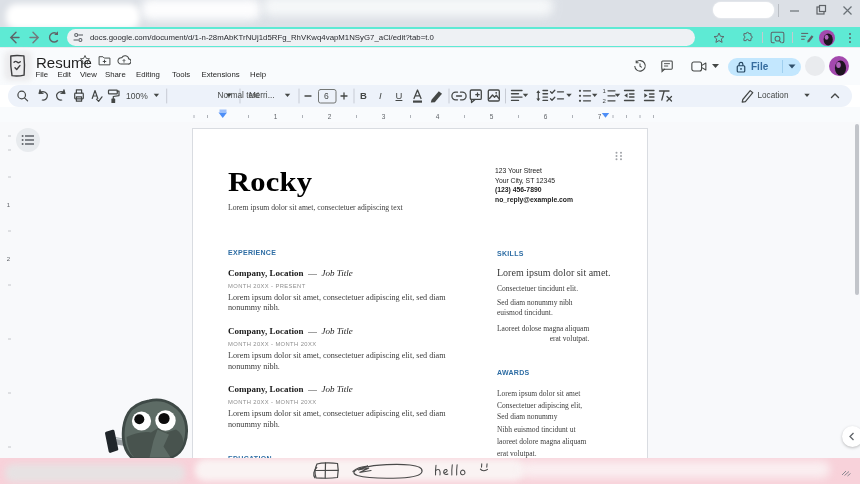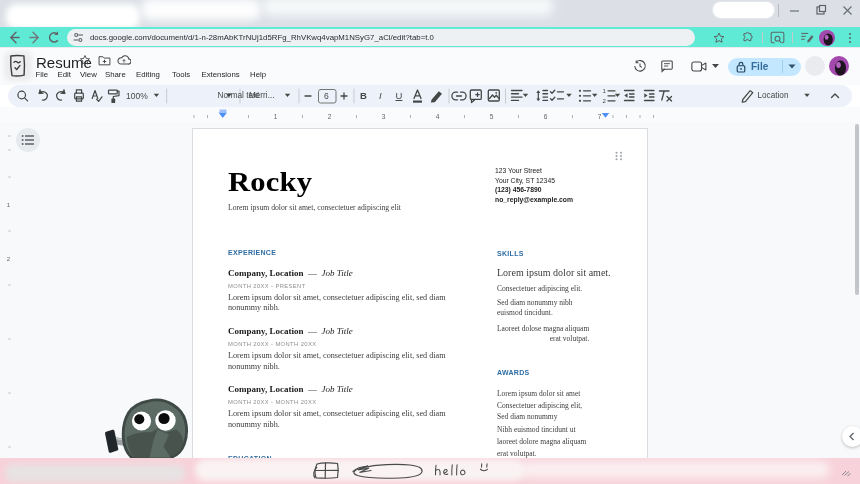--- a/index.html
+++ b/index.html
@@ -362,21 +362,21 @@
     <circle cx="3.5" cy="5" r="1"></circle>
       <circle cx="8" cy="5" r="1"></circle>
     <circle cx="3.5" cy="8.2" r="1"></circle>
       <circle cx="8" cy="8.2" r="1"></circle>
   </g>
 </svg>
 
 <div class="abs" style="left:855px;top:124px;width:3.5px;height:171px;background:#c2c5ca;border-radius:2px;"></div>
 
 <div class="abs" style="left:228px;top:168.2px;font-family:'Liberation Serif',serif;font-weight:bold;font-size:28px;line-height:1;color:#000;letter-spacing:0.2px;transform:scaleX(1.09);transform-origin:0 0;">Rocky</div>
-<div class="abs" style="left:228px;top:202.6px;font-family:'Liberation Serif',serif;font-size:7.7px;color:#3c3c3c;">Lorem ipsum dolor sit amet, consectetuer adipiscing elit</div>
+<div class="abs" style="left:228px;top:202.6px;font-family:'Liberation Serif',serif;font-size:7.7px;color:#3c3c3c;">Lorem ipsum dolor sit amet, consectetuer adipiscing text</div>
 
 <div class="abs" style="left:495px;top:166.3px;font-size:6.8px;line-height:9.6px;color:#222;">
   123 Your Street<br>Your City, ST 12345<br><b>(123) 456-7890</b><br><b>no_reply@example.com</b>
 </div>
 
 <div class="abs" style="left:228px;top:248.8px;font-size:7px;font-weight:bold;color:#2e6da4;letter-spacing:0.3px;">EXPERIENCE</div>
 <div class="abs" style="left:497px;top:250px;font-size:7px;font-weight:bold;color:#2e6da4;letter-spacing:0.3px;">SKILLS</div>
 
 <div class="abs" style="left:228px;top:268.9px;font-family:'Liberation Serif',serif;font-size:9px;line-height:1;color:#1a1a1a;"><b>Company, Location</b> &nbsp;—&nbsp; <i>Job Title</i></div>
 <div class="abs" style="left:228px;top:282.8px;font-size:5.8px;color:#8f8f8f;letter-spacing:0.4px;">MONTH 20XX - PRESENT</div>
@@ -386,21 +386,21 @@
 <div class="abs" style="left:228px;top:341.1px;font-size:5.8px;color:#8f8f8f;letter-spacing:0.4px;">MONTH 20XX - MONTH 20XX</div>
 <div class="abs" style="left:228px;top:351.1px;font-family:'Liberation Serif',serif;font-size:8.2px;line-height:10.4px;color:#3c3c3c;">Lorem ipsum dolor sit amet, consectetuer adipiscing elit, sed diam<br>nonummy nibh.</div>
 
 <div class="abs" style="left:228px;top:385.4px;font-family:'Liberation Serif',serif;font-size:9px;line-height:1;color:#1a1a1a;"><b>Company, Location</b> &nbsp;—&nbsp; <i>Job Title</i></div>
 <div class="abs" style="left:228px;top:399.3px;font-size:5.8px;color:#8f8f8f;letter-spacing:0.4px;">MONTH 20XX - MONTH 20XX</div>
 <div class="abs" style="left:228px;top:409.3px;font-family:'Liberation Serif',serif;font-size:8.2px;line-height:10.4px;color:#3c3c3c;">Lorem ipsum dolor sit amet, consectetuer adipiscing elit, sed diam<br>nonummy nibh.</div>
 
 <div class="abs" style="left:228px;top:454.5px;font-size:7px;font-weight:bold;color:#2e6da4;letter-spacing:0.3px;">EDUCATION</div>
 
 <div class="abs" style="left:497px;top:268.2px;font-family:'Liberation Serif',serif;font-size:10px;line-height:10.15px;color:#3c3c3c;">Lorem ipsum dolor sit amet.</div>
-<div class="abs" style="left:497px;top:283.7px;font-family:'Liberation Serif',serif;font-size:7.5px;line-height:10.15px;color:#3c3c3c;">Consectetuer adipiscing elit.</div>
+<div class="abs" style="left:497px;top:283.7px;font-family:'Liberation Serif',serif;font-size:7.5px;line-height:10.15px;color:#3c3c3c;">Consectetuer tincidunt elit.</div>
 <div class="abs" style="left:497px;top:297.7px;font-family:'Liberation Serif',serif;font-size:7.5px;line-height:10.15px;color:#3c3c3c;">Sed diam nonummy nibh<br>euismod tincidunt.</div>
 <div class="abs" style="left:497px;top:324.2px;font-family:'Liberation Serif',serif;font-size:7.5px;line-height:10.15px;color:#3c3c3c;text-align:right;">Laoreet dolose magna aliquam<br>erat volutpat.</div>
 
 <div class="abs" style="left:497px;top:368.8px;font-size:7px;font-weight:bold;color:#2e6da4;letter-spacing:0.3px;">AWARDS</div>
 <div class="abs" style="left:497px;top:387.8px;font-family:'Liberation Serif',serif;font-size:7.5px;line-height:11.8px;color:#3c3c3c;">Lorem ipsum dolor sit amet<br>Consectetuer adipiscing elit,<br>Sed diam nonummy</div>
 <div class="abs" style="left:497px;top:424.2px;font-family:'Liberation Serif',serif;font-size:7.5px;line-height:11.8px;color:#3c3c3c;">Nibh euismod tincidunt ut<br>laoreet dolore magna aliquam<br>erat volutpat.</div>
 
 <svg class="abs" style="left:90px;top:395px;" width="100" height="63" viewBox="90 395 100 63">
 
   <path d="M113.5 436.8 L135 440.6 L134 447.6 L114.5 444.3 Z" fill="#9ba1a4"></path>

